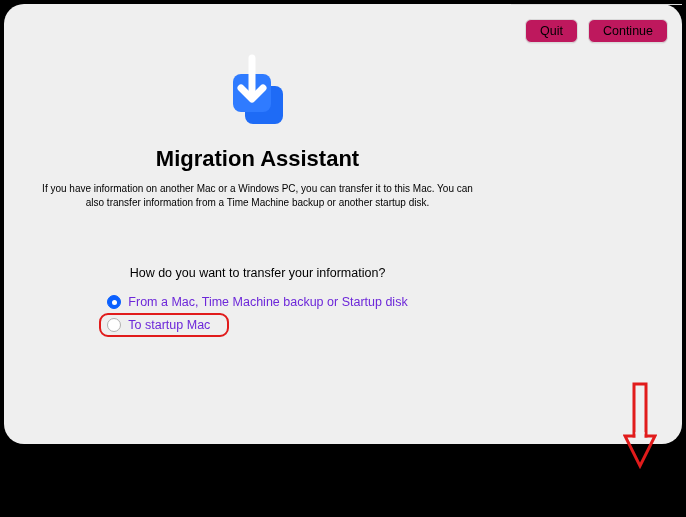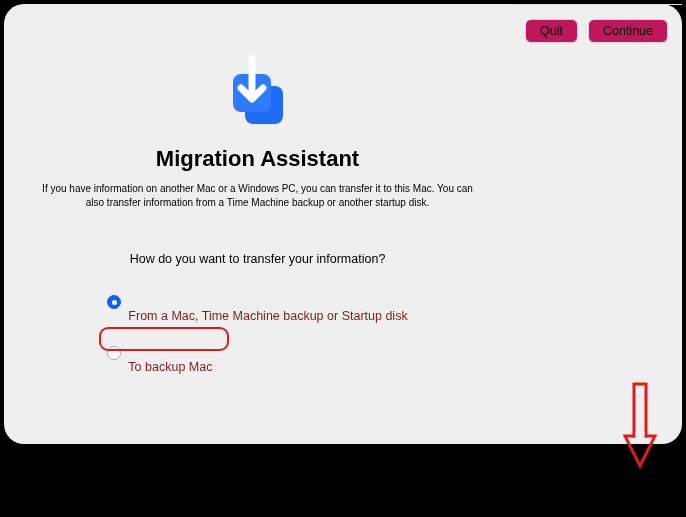--- a/index.html
+++ b/index.html
@@ -48,21 +48,21 @@
       font-size: 10px;
       color: #000;
       text-align: center;
       line-height: 1.4;
       max-width: 600px;
       padding: 0 30px;
     }
     .prompt {
       font-size: 12.5px;
       color: #000;
-      margin-top: 42px;
+      margin-top: 56px;
       margin-bottom: 14px;
     }
     .options {
       display: flex;
       flex-direction: column;
       gap: 7px;
       align-items: flex-start;
     }
     .radio-row {
       display: flex;
@@ -89,22 +89,21 @@
     }
     .radio.selected::after {
       content: "";
       width: 5px;
       height: 5px;
       background: #fff;
       border-radius: 50%;
     }
     .radio-label {
       font-size: 12.5px;
-      color: #7f1d1d;
-      margin-top: 28px;
+      color: #6d28d9;
     }
     .annotation-highlight {
       position: absolute;
       border: 2.5px solid #e11b1b;
       border-radius: 9px;
       pointer-events: none;
       left: -6px;
       top: -4px;
       width: 130px;
       height: 24px;
@@ -164,21 +163,21 @@
     <div class="options">
 
       <label class="radio-row">
         <span class="radio selected"></span>
         <span class="radio-label">From a Mac, Time Machine backup or Startup disk</span>
       </label>
 
 
       <label class="radio-row">
         <span class="radio"></span>
-        <span class="radio-label">To backup Mac</span>
+        <span class="radio-label">To startup Mac</span>
         <span class="annotation-highlight"></span>
       </label>
 
     </div>
 
   </div>
 
   <div class="footer">
     <button class="btn">Quit</button>
     <button class="btn">Continue</button>

